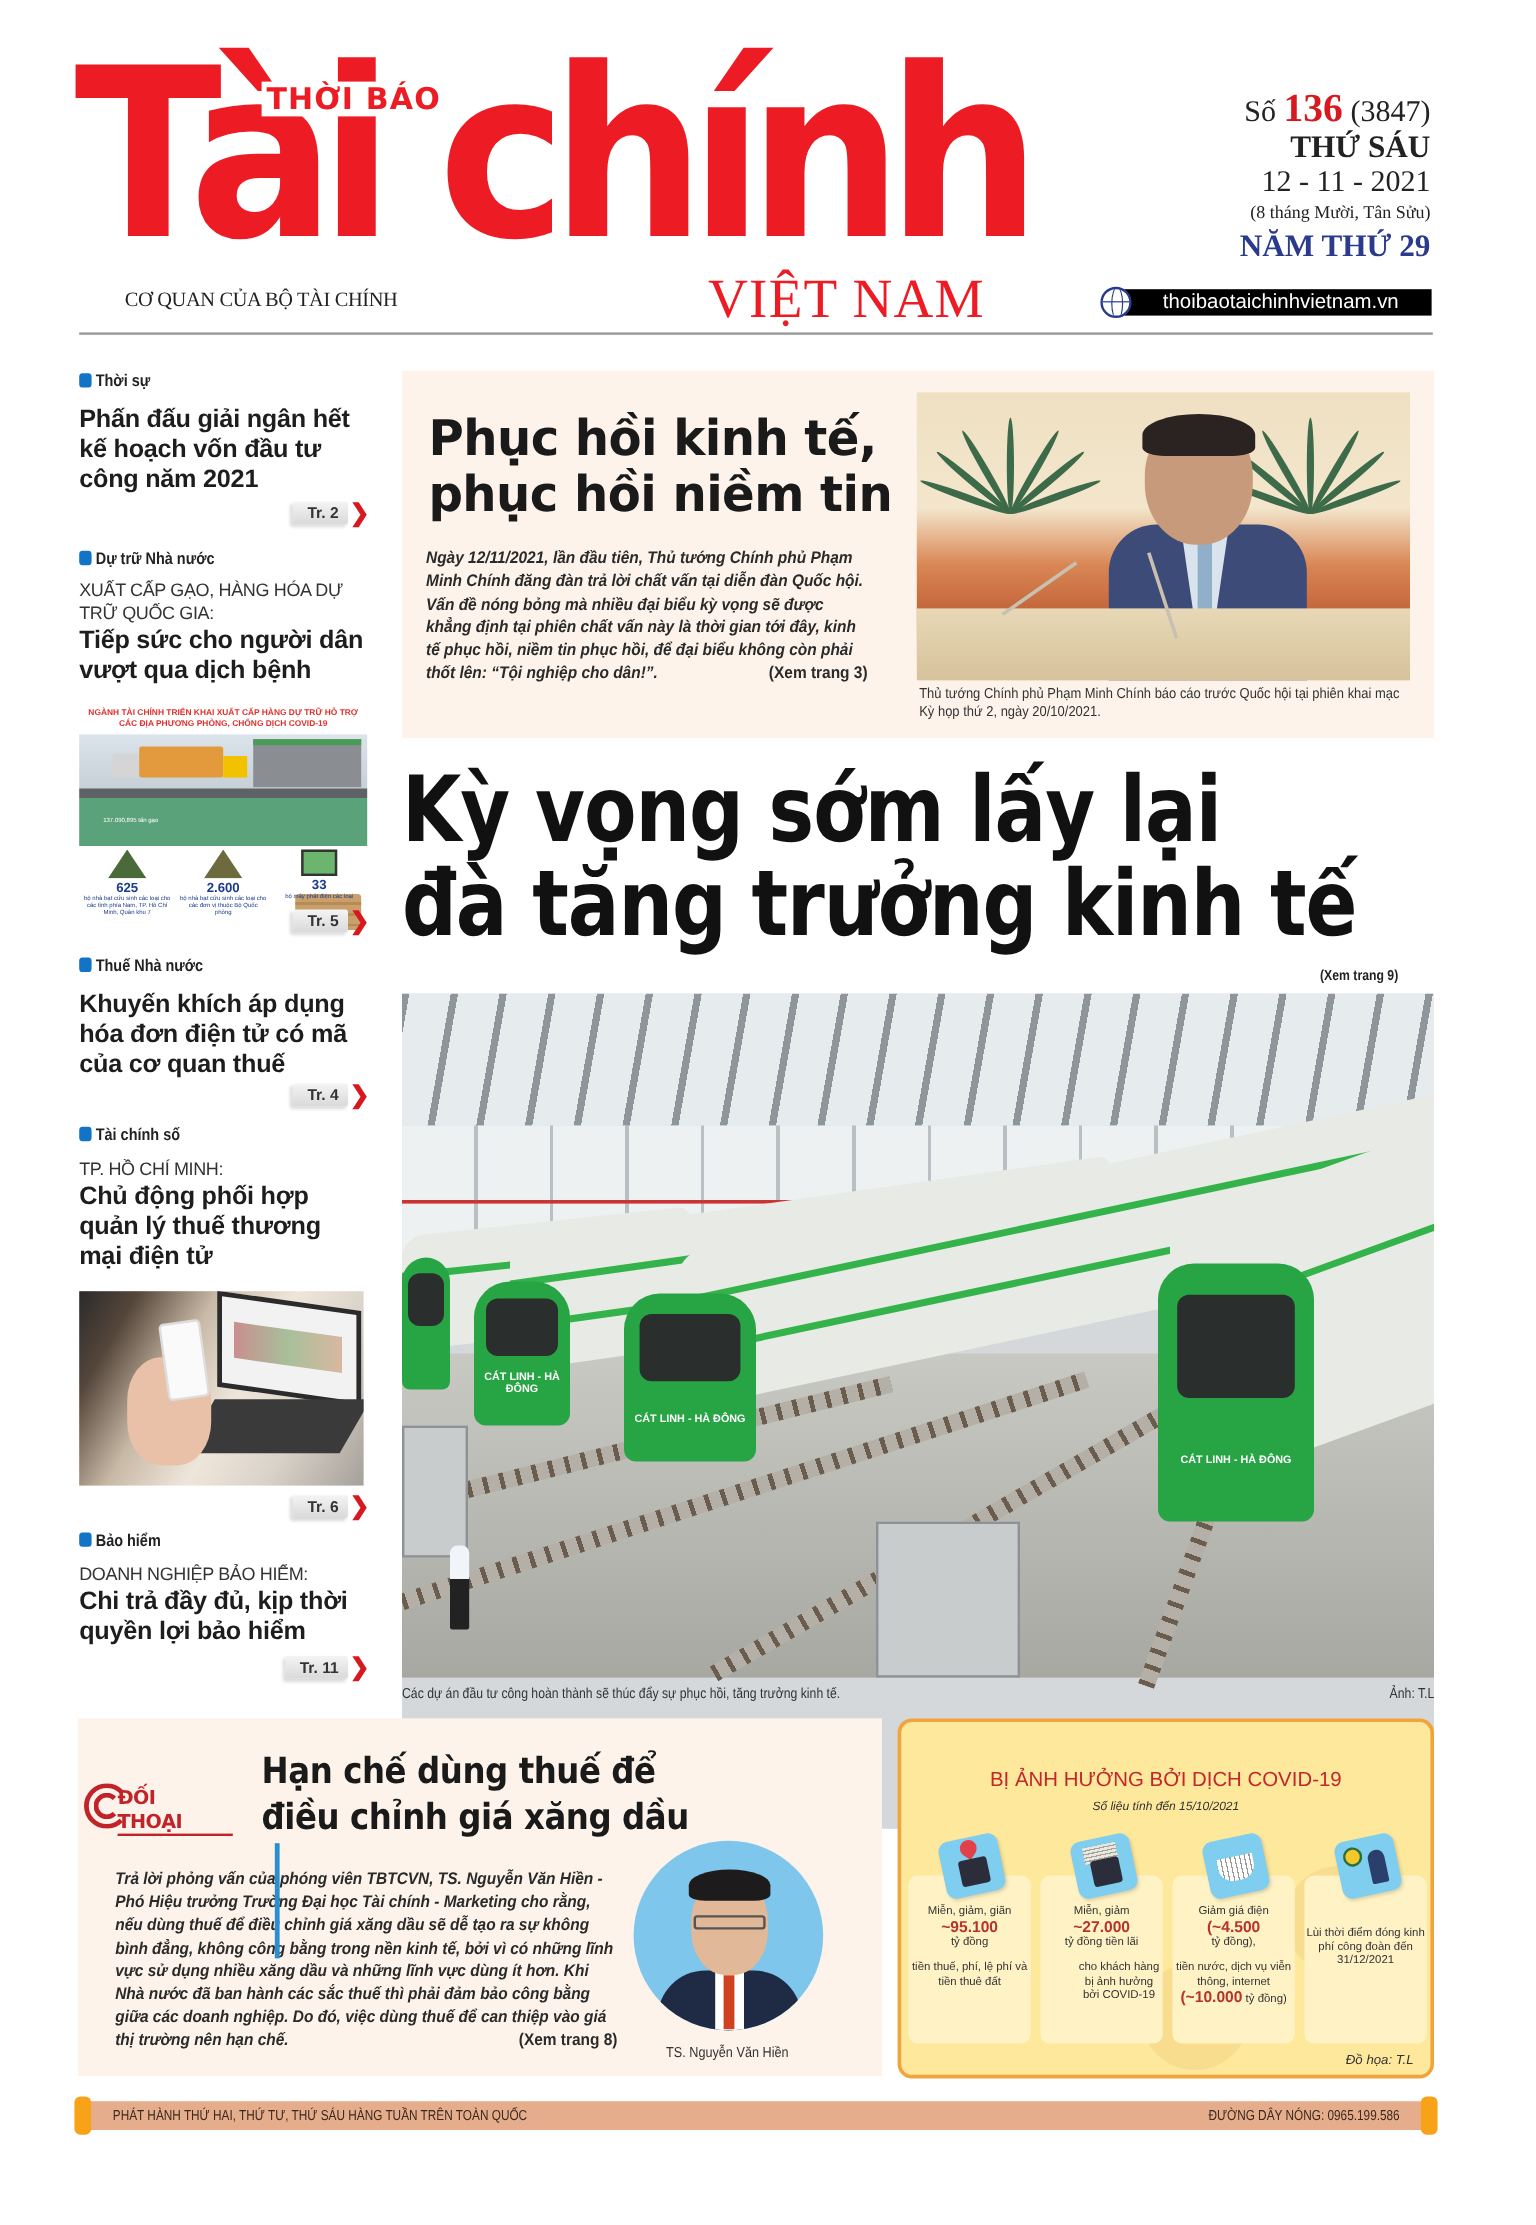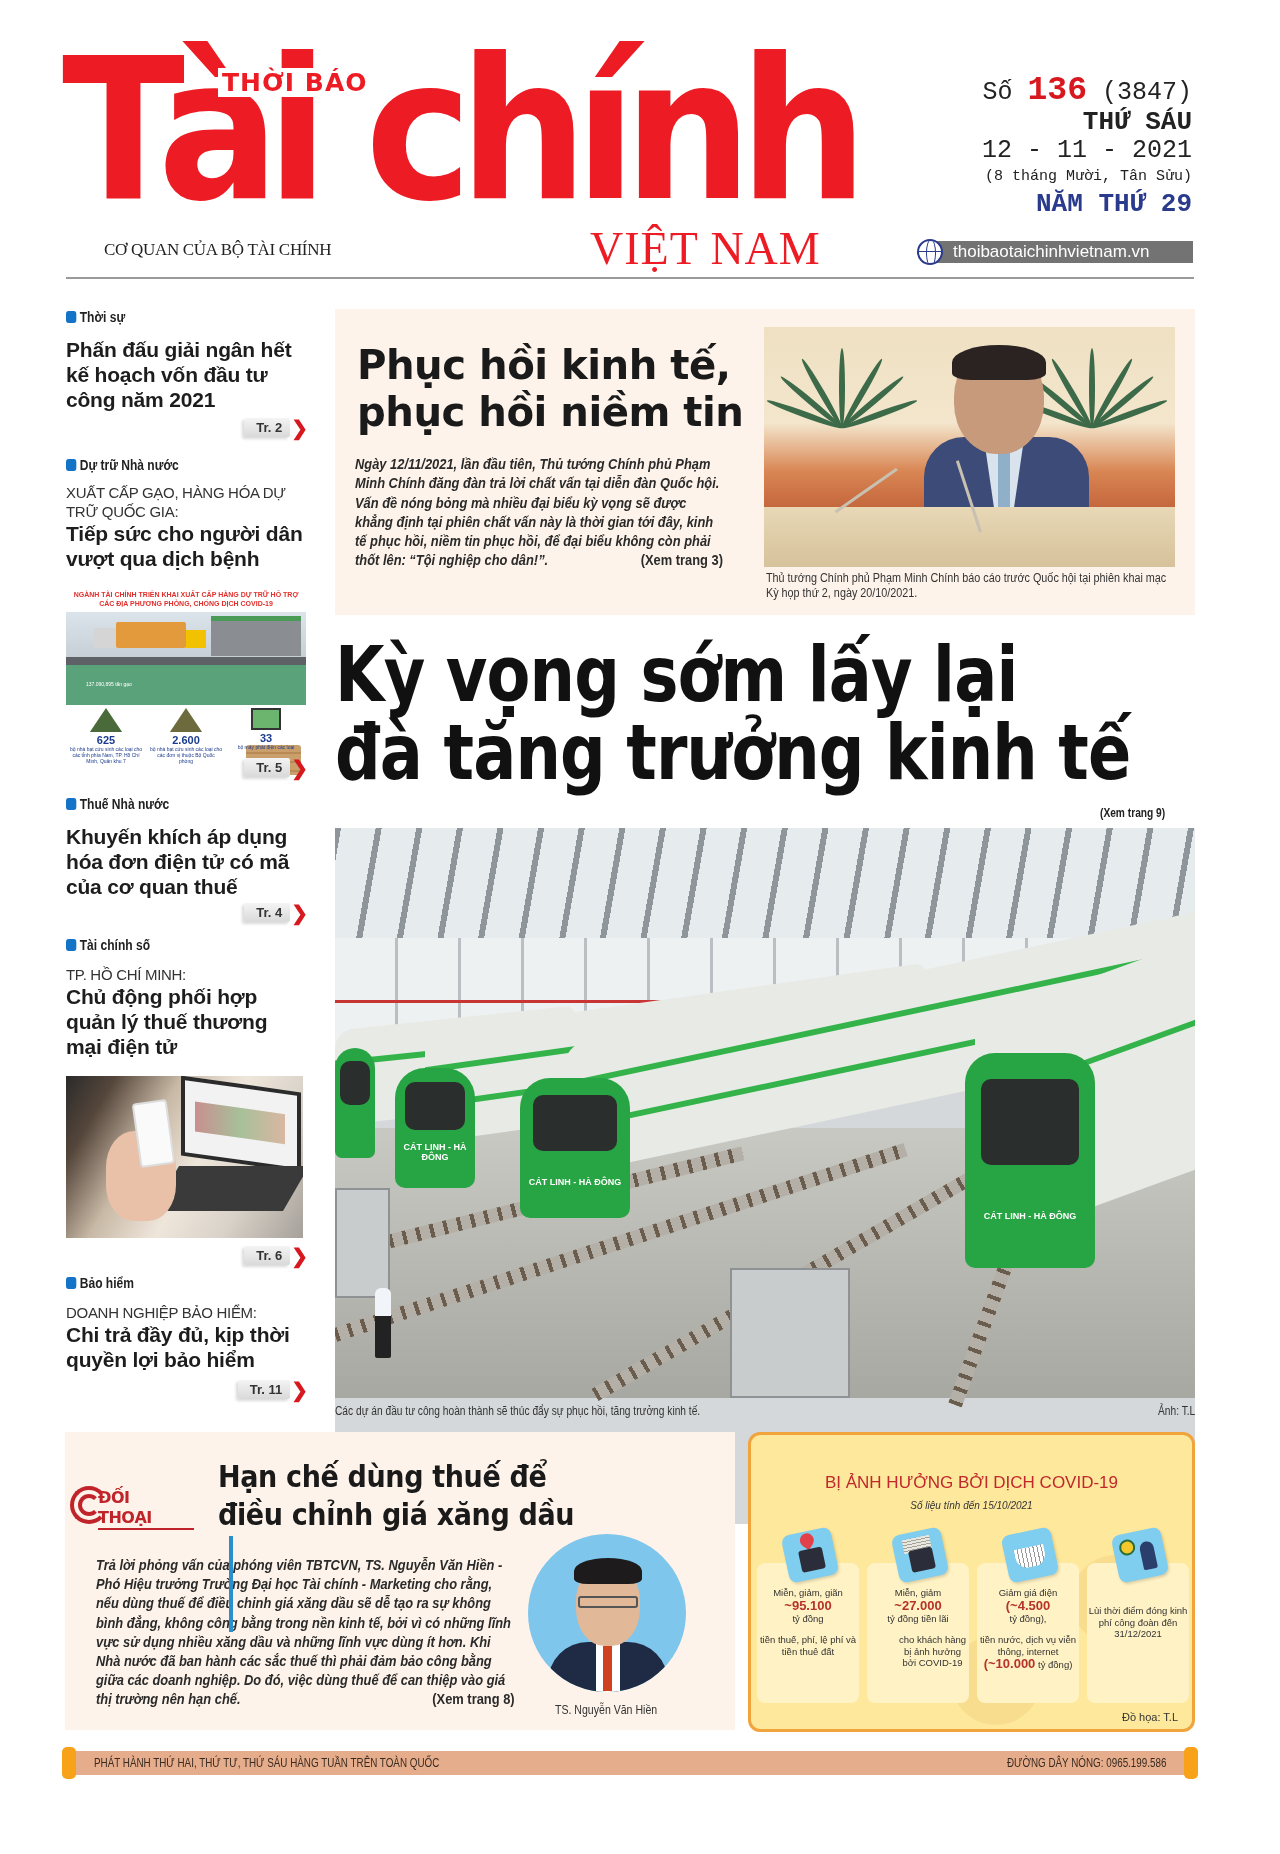--- a/index.html
+++ b/index.html
@@ -20,39 +20,39 @@
     font-weight: 900; font-size: 25px; letter-spacing: 1px; background: #fff; padding: 0 4px;
   }
   .logo-vietnam {
     left: 590px; top: 222px; color: #ed1c24; font-family: "Liberation Serif", serif;
     font-size: 46px; letter-spacing: 1px; white-space: nowrap;
   }
   .logo-agency {
     left: 104px; top: 240px; font-family: "Liberation Serif", serif; font-size: 17px; color: #222;
     letter-spacing: -0.3px;
   }
-  .issue-box { right: 88px; top: 76px; width: 260px; text-align: right; font-family: Liberation Mono, monospace; color: #222; }
+  .issue-box { right: 88px; top: 76px; width: 260px; text-align: right; font-family: Liberation Serif, serif; color: #222; }
   .issue-line { font-size: 25px; line-height: 30px; }
   .issue-num { color: #d7191f; font-weight: bold; font-size: 33px; }
   .issue-day { font-weight: bold; font-size: 26px; line-height: 28px; }
   .issue-date { font-size: 25px; line-height: 30px; }
   .issue-lunar { font-size: 15px; line-height: 22px; }
   .issue-year { color: #2a3a8c; font-weight: bold; font-size: 26px; line-height: 32px; }
   .url-bar {
     left: 917px; top: 240px; width: 276px; height: 24px; display: flex; align-items: center;
   }
   .globe {
     width: 26px; height: 26px; border-radius: 50%; border: 2px solid #2a3a8c; background: #fff;
     position: relative; overflow: hidden; flex: none; z-index: 2;
   }
   .globe:before { content: ""; position: absolute; left: 7px; top: -2px; width: 8px; height: 26px; border: 1.5px solid #2a3a8c; border-radius: 50%; }
   .globe:after { content: ""; position: absolute; left: -2px; top: 10px; width: 30px; height: 0; border-top: 1.5px solid #2a3a8c; }
   .url-text {
-    flex: 1; height: 22px; margin-left: -6px; background: #737373; color: #fff; font-size: 17px;
-    line-height: 22px; padding-left: 16px; border-radius: 0 0 0 0;
+    flex: 1; height: 22px; margin-left: -6px; background: #000000; color: #fff; font-size: 17px;
+    line-height: 22px; padding-left: 32px; border-radius: 0 0 0 0;
   }
   .top-rule { left: 66px; top: 277px; width: 1128px; height: 2px; background: #9a9a9a; }
 
   
   .lc { left: 66px; width: 242px; }
   .sec-label { display: flex; align-items: center; font-family: "Liberation Sans", sans-serif; font-weight: bold; font-size: 14px; color: #222; transform: scaleX(0.86); transform-origin: left; white-space: nowrap; }
   .sec-dot { width: 12px; height: 12px; border-radius: 3px; background: #1273c7; margin-right: 4px; flex: none; }
   .lc-title { font-weight: bold; font-size: 21px; line-height: 25px; color: #1d1d1d; letter-spacing: -0.2px; }
   .lc-kicker { font-size: 15px; line-height: 19px; color: #333; text-transform: uppercase; letter-spacing: -0.3px; }
   .page-tag { display: flex; justify-content: flex-end; align-items: center; }
@@ -165,21 +165,21 @@
   .covid-icon { position: absolute; left: 28px; top: 0; width: 50px; height: 48px; background: #7fcdef; border-radius: 8px; transform: rotate(-12deg); box-shadow: 1px 2px 3px rgba(0,0,0,0.15); }
   .covid-icon .calc { position: absolute; left: 14px; top: 18px; width: 24px; height: 22px; background: #2b2e3a; border-radius: 3px; }
   .covid-icon .pin { position: absolute; left: 18px; top: 2px; width: 14px; height: 14px; background: #e3414a; border-radius: 50% 50% 50% 0; transform: rotate(-45deg); }
   .covid-icon .cash { position: absolute; left: 10px; top: 6px; width: 28px; height: 14px; background: repeating-linear-gradient(#e8e8e0 0 2px, #a3a39a 2px 3px); }
   .covid-icon .basket { position: absolute; left: 10px; top: 16px; width: 30px; height: 20px; background: repeating-linear-gradient(90deg, #fff 0 3px, #999 3px 4px); border-radius: 0 0 12px 12px; }
   .covid-icon .badge { position: absolute; left: 6px; top: 6px; width: 16px; height: 16px; border-radius: 50%; background: #f4c82a; border: 2px solid #2a6f3b; }
   .covid-icon .person { position: absolute; left: 26px; top: 12px; width: 14px; height: 28px; background: #2b3f6c; border-radius: 7px 7px 2px 2px; }
   .pole { position: absolute; left: 229px; top: 1536px; width: 4px; height: 96px; background: #2a8fcf; }
   .covid-card-text { position: absolute; left: 0; top: 56px; width: 102px; text-align: center; font-size: 9.5px; line-height: 11.5px; color: #333; }
   .covid-amt { color: #b5332b; font-weight: bold; font-size: 13px; line-height: 14px; }
-  .covid-credit { position: absolute; right: 14px; bottom: 6px; font-size: 11px; color: #333; }
+  .covid-credit { position: absolute; right: 14px; bottom: 6px; font-size: 11px; color: #333; font-style: italic; }
 
   
   .footer-bar { left: 66px; top: 1751px; width: 1128px; height: 24px; background: #e6ad8c; }
   .footer-cap { position: absolute; top: -4px; width: 14px; height: 32px; background: #f8a21a; border-radius: 5px; }
   .footer-cap-l { left: -4px; }
   .footer-cap-r { right: -4px; }
   .footer-left { position: absolute; left: 28px; top: 5px; font-size: 12px; color: #3a2a20; transform: scaleX(0.82); transform-origin: left; white-space: nowrap; }
   .footer-right { position: absolute; right: 28px; top: 5px; font-size: 12px; color: #3a2a20; transform: scaleX(0.82); transform-origin: right; white-space: nowrap; }
 </style>
 </head>

